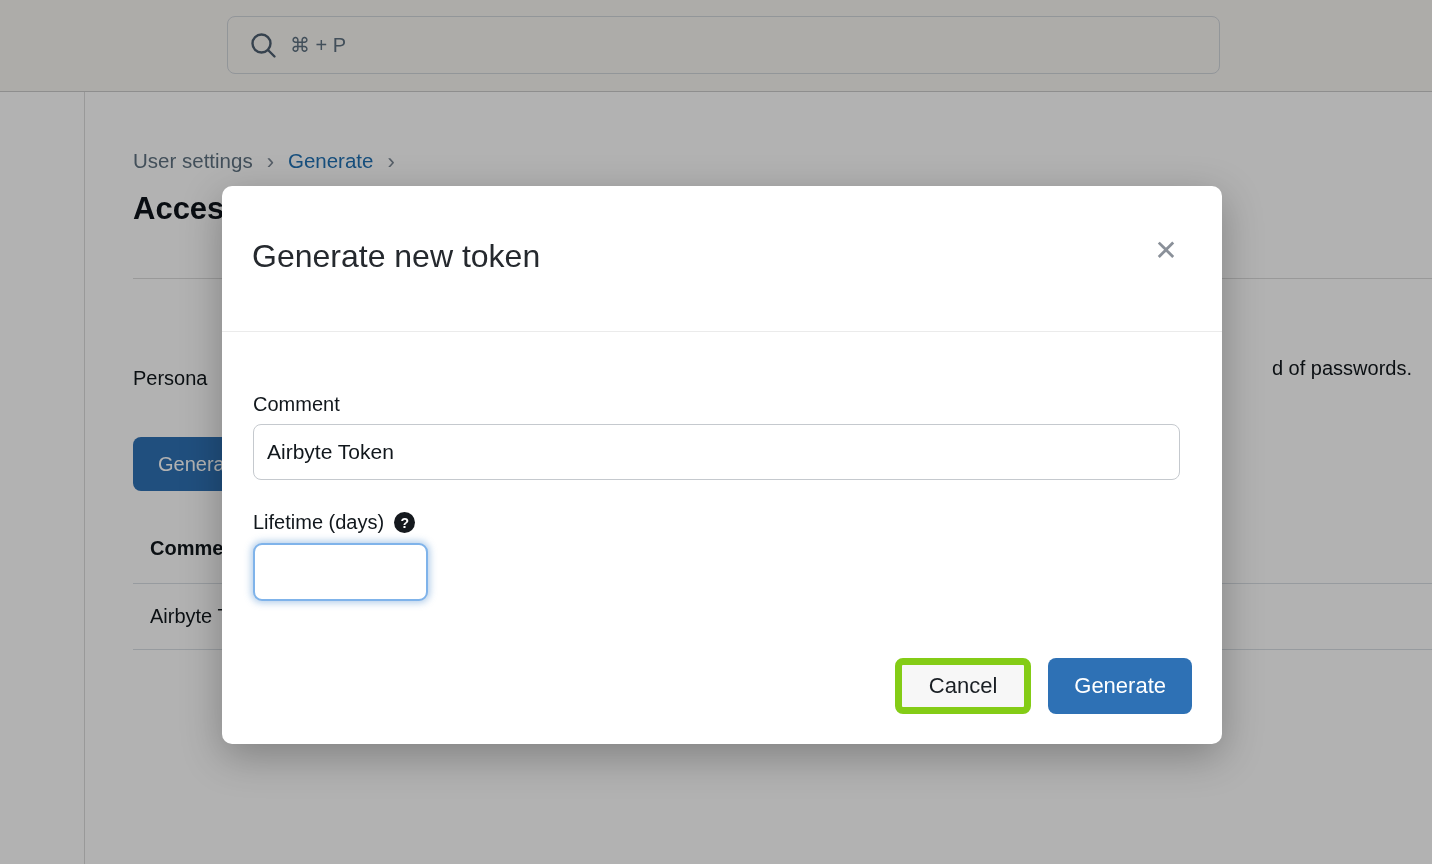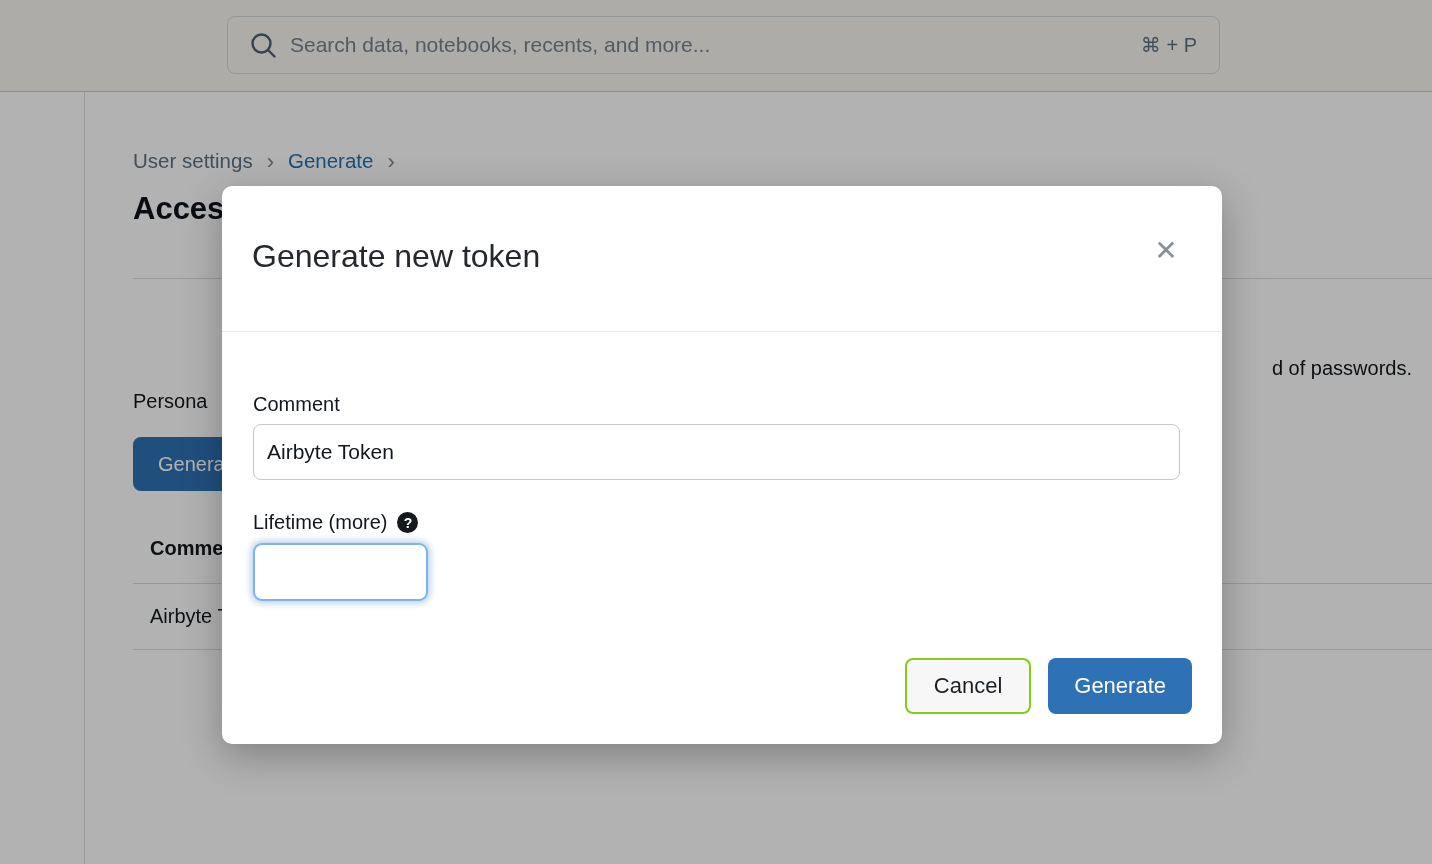--- a/index.html
+++ b/index.html
@@ -46,21 +46,21 @@
   .crumb-sep { color: #7B8794; font-size: 22px; }
   .page-title {
     position: absolute; left: 133px; top: 191px; z-index: 1;
     font-size: 31px; font-weight: 700; color: #0E141A; white-space: nowrap;
   }
   .title-rule {
     position: absolute; left: 133px; right: 0; top: 278px; height: 1px;
     background: #DBDBDB; z-index: 1;
   }
   .desc-start {
-    position: absolute; left: 133px; top: 390px; z-index: 1;
+    position: absolute; left: 133px; top: 367px; z-index: 1;
     font-size: 20px; white-space: nowrap;
   }
   .desc-end {
     position: absolute; right: 20px; top: 357px; z-index: 1;
     font-size: 20px; white-space: nowrap;
   }
   .bg-primary-btn {
     position: absolute; left: 133px; top: 437px; height: 54px; z-index: 1;
     background: #2E71B5; color: #ffffff; border: none; border-radius: 8px;
     font-family: "Liberation Sans", sans-serif;
@@ -128,36 +128,35 @@
   }
   .modal-footer {
     position: absolute; right: 30px; top: 326px;
     display: flex; gap: 17px;
   }
   .btn {
     height: 56px; border-radius: 8px; font-family: "Liberation Sans", sans-serif;
     font-size: 22px; cursor: pointer; white-space: nowrap;
   }
   .btn-cancel {
-    background: #F7F7F7; border: 2px solid #84cc16; color: #1A1F24; padding: 0 27px;
+    background: #F7F7F7; border: 7px solid #84cc16; color: #1A1F24; padding: 0 27px;
   }
   .btn-generate {
     background: #2E71B5; border: none; color: #ffffff; font-weight: 500; padding: 0 26px; text-align: center;
   }
 </style>
 </head>
 <body>
 
 <div class="topbar">
   <div class="search-box">
     <svg width="27" height="27" viewBox="0 0 27 27">
       <circle cx="11.5" cy="11.5" r="9" fill="none" stroke="#4E5F70" stroke-width="2.4"></circle>
       <line x1="18" y1="18" x2="24.5" y2="24.5" stroke="#4E5F70" stroke-width="2.4" stroke-linecap="round"></line>
     </svg>
-    <input class="search-input" type="text" placeholder="Search data, notebooks, recents, and more..." style="">
     <span class="search-shortcut">⌘ + P</span>
   </div>
 </div>
 
 <div class="sidebar-rule"></div>
 
 <div class="breadcrumb">
   <span class="crumb">User settings</span>
   <span class="crumb-sep">›</span>
   <span class="crumb link">Generate</span>
@@ -186,21 +185,21 @@
   <div class="modal-header">
     <div class="modal-title">Generate new token</div>
     <button class="modal-close">✕</button>
   </div>
 
   <div class="modal-body">
     <label class="field-label comment-label">Comment</label>
     <input class="comment-input" type="text" value="Airbyte Token" style="">
 
     <div class="lifetime-label-row">
-      <span class="field-label">Lifetime (more)</span>
+      <span class="field-label">Lifetime (days)</span>
       <span class="help-icon">?</span>
     </div>
     <input class="lifetime-input" type="text" value="" style="">
 
     <div class="modal-footer">
       <button class="btn btn-cancel">Cancel</button>
       <button class="btn btn-generate">Generate</button>
     </div>
   </div>
 </div>

